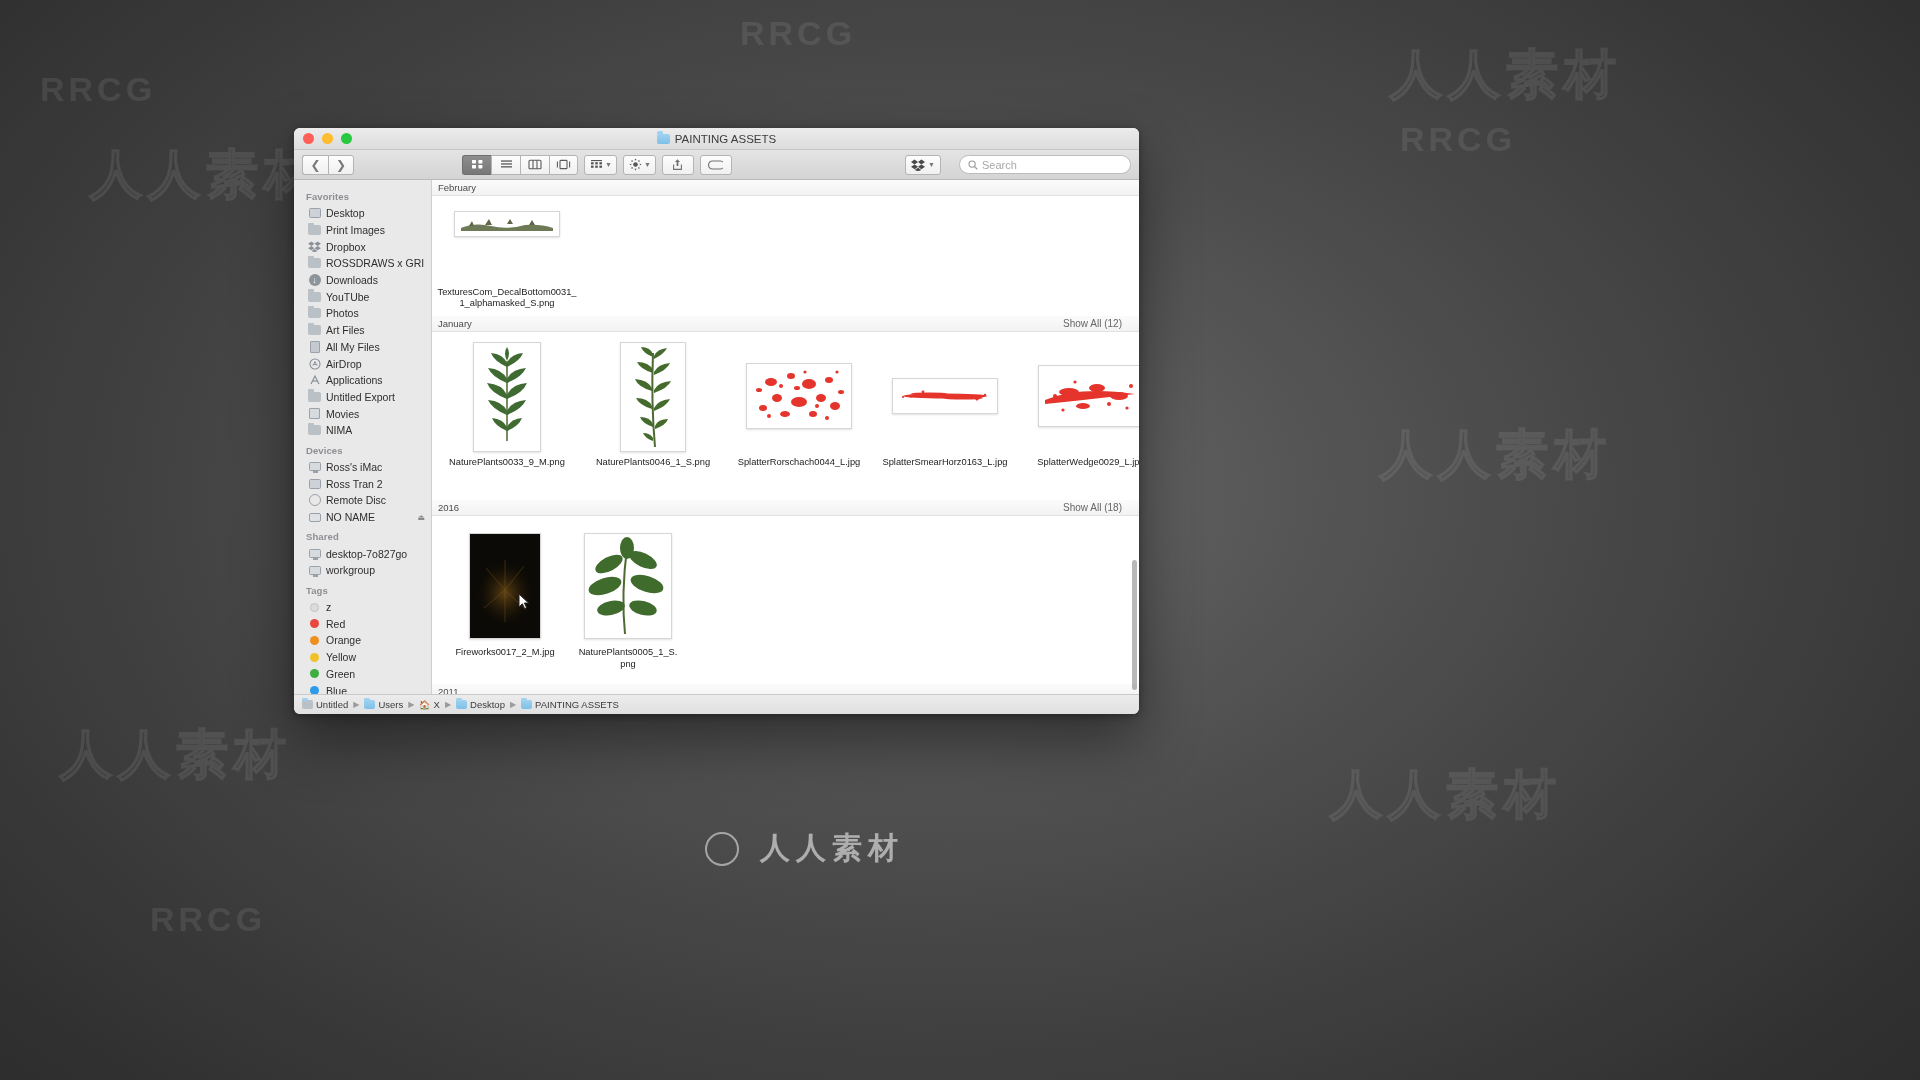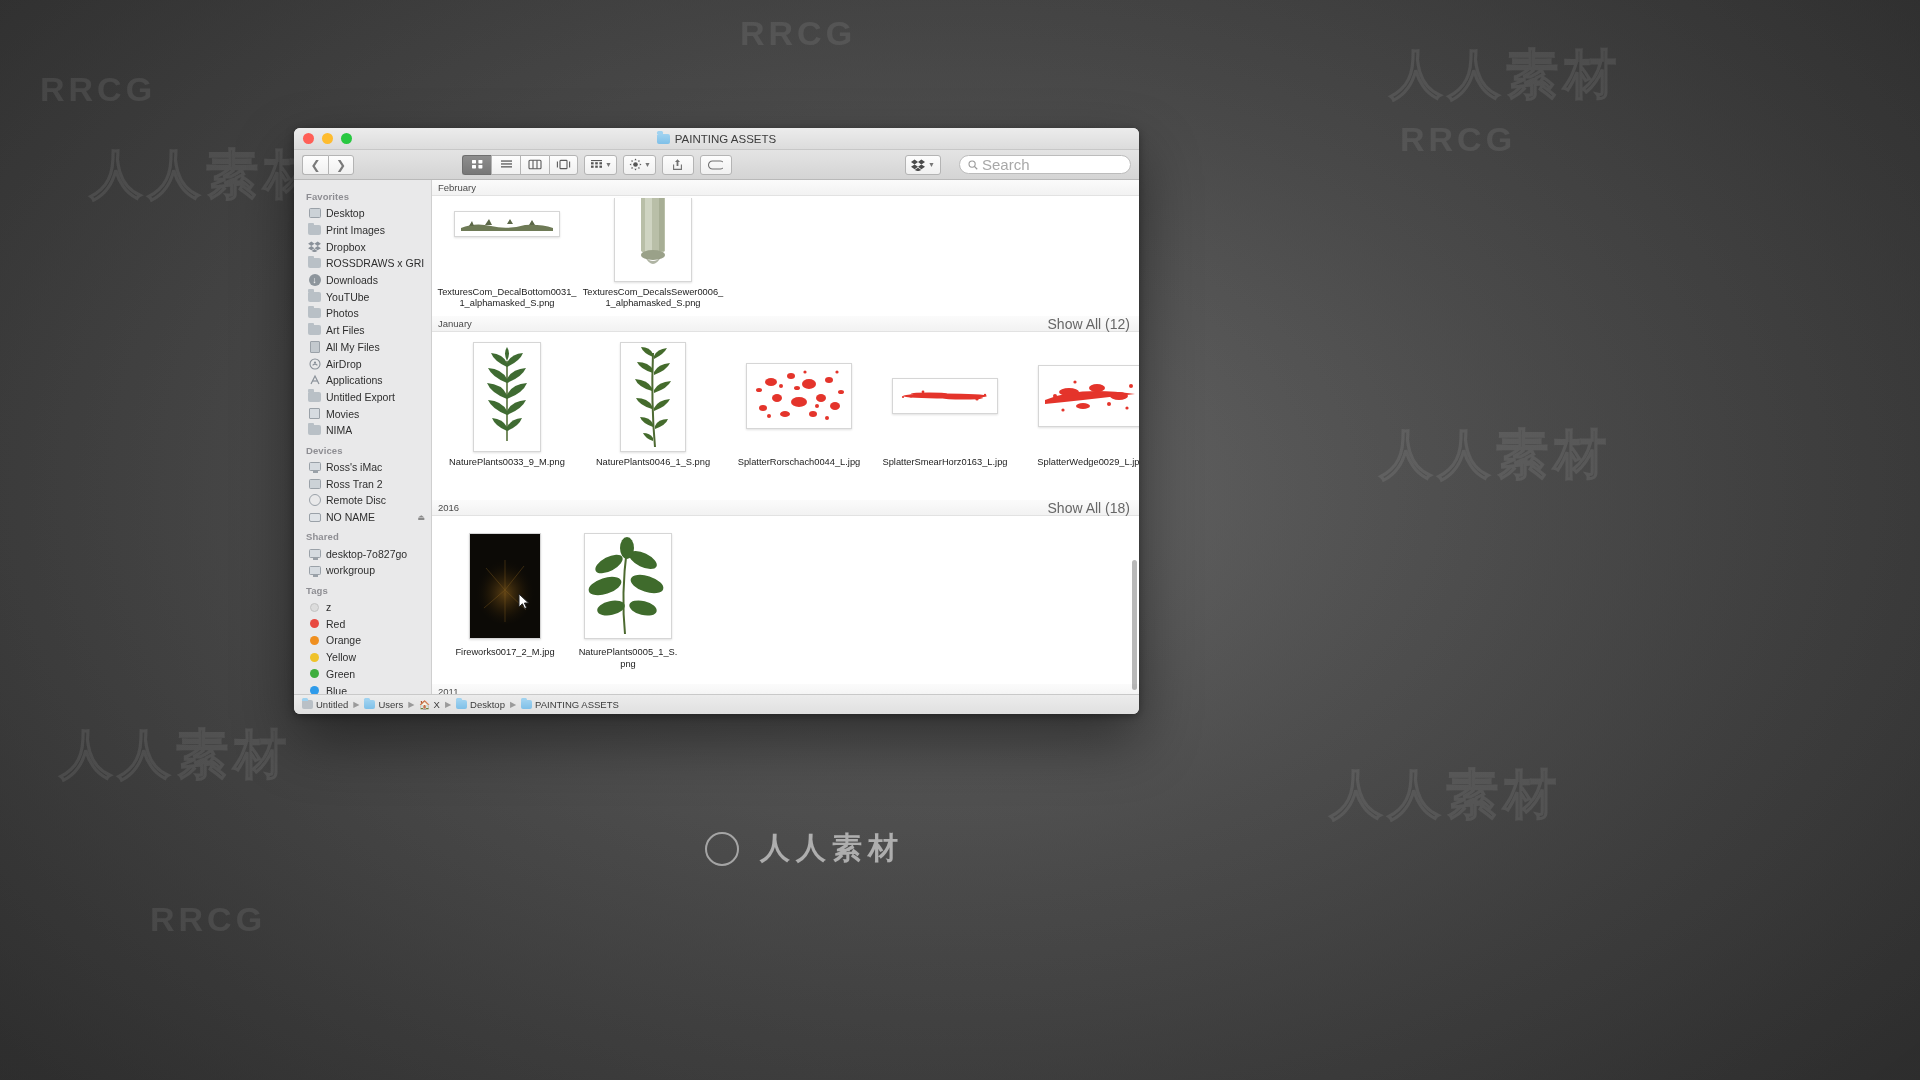--- a/index.html
+++ b/index.html
@@ -134,21 +134,21 @@
   }
   #search-field {
     width: 172px; height: 19px;
     background: #fff;
     border: 1px solid #bcbcbc;
     border-radius: 10px;
     display: flex; align-items: center;
     gap: 4px; padding: 0 8px;
     margin-left: 12px;
   }
-  #search-field .ph { font-size: 15px; color: #a8a8a8; }
+  #search-field .ph { font-size: 11px; color: #a8a8a8; }
 
   
   #body { flex: 1; display: flex; min-height: 0; }
 
   
   #sidebar {
     width: 138px;
     background: #e9e9ea;
     border-right: 1px solid #cfcfcf;
     padding-top: 5px;
@@ -192,24 +192,24 @@
   
   #content {
     flex: 1; background: #fff; position: relative;
     overflow: hidden;
   }
   .sec-head {
     height: 16px;
     background: linear-gradient(#fbfbfb,#f2f2f2);
     border-bottom: 1px solid #e2e2e2;
     display: flex; align-items: center; justify-content: space-between;
-    padding: 0 9px 0 6px;
+    padding: 0 17px 0 6px;
     font-size: 9.5px; color: #4a4a4a; font-weight: 500;
   }
-  .show-all { color: #666; font-size: 14px; }
+  .show-all { color: #666; font-size: 10px; }
   .sec-body { display: flex; padding: 8px 0 6px 0; }
   .tile {
     width: 146px; flex: none;
     display: flex; flex-direction: column; align-items: center;
     text-align: center;
   }
   .thumb-wrap { height: 112px; display:flex; align-items:flex-end; justify-content:center; }
   .thumb {
     background: #fff;
     border: 1px solid #d6d6d6;
@@ -600,35 +600,20 @@
           <div class="thumb-wrap" style="height:84px;">
             <div class="thumb" style="width:106px;height:26px;">
               <svg width="104" height="24" viewBox="0 0 104 24">
                 <rect width="104" height="24" fill="#fff"></rect>
                 <path d="M6 16 Q20 10 36 14 T70 13 Q86 12 98 16 L98 19 L6 19Z" fill="#6e7a56"></path>
                 <path d="M14 14 l3-5 2 5zM30 13 l4-6 3 6zM52 12 l3-5 3 5zM74 13 l3-5 3 5z" fill="#5c6848"></path>
               </svg>
             </div>
           </div>
           <div class="fname">TexturesCom_DecalBottom0031_1_alphamasked_S.png</div>
-        </div>
-        <div class="tile">
-          <div class="thumb-wrap" style="height:84px;">
-            <div class="thumb" style="width:78px;height:84px;border-top:none;">
-              <svg width="76" height="84" viewBox="0 0 76 84">
-                <rect width="76" height="84" fill="#fff"></rect>
-                <path d="M26 0 h24 v54 q-12 10 -24 0z" fill="#b9bfa8"></path>
-                <path d="M30 0 h7 v56 h-7z" fill="#cfd4c2"></path>
-                <path d="M44 0 h5 v54 h-5z" fill="#a7ae95"></path>
-                <ellipse cx="38" cy="58" rx="12" ry="5" fill="#9aa189"></ellipse>
-                <path d="M30 60 q8 14 16 0 q-8 8 -16 0z" fill="#8d947c" opacity=".7"></path>
-              </svg>
-            </div>
-          </div>
-          <div class="fname">TexturesCom_DecalsSewer0006_1_alphamasked_S.png</div>
         </div>
       </div>
 
       <div class="sec-head">
         <span>January</span>
         <span class="show-all">Show All (12)</span>
       </div>
       <div class="sec-body" style="height:168px;">
         <div class="tile" style="margin-left:2px;">
           <div class="thumb-wrap">

